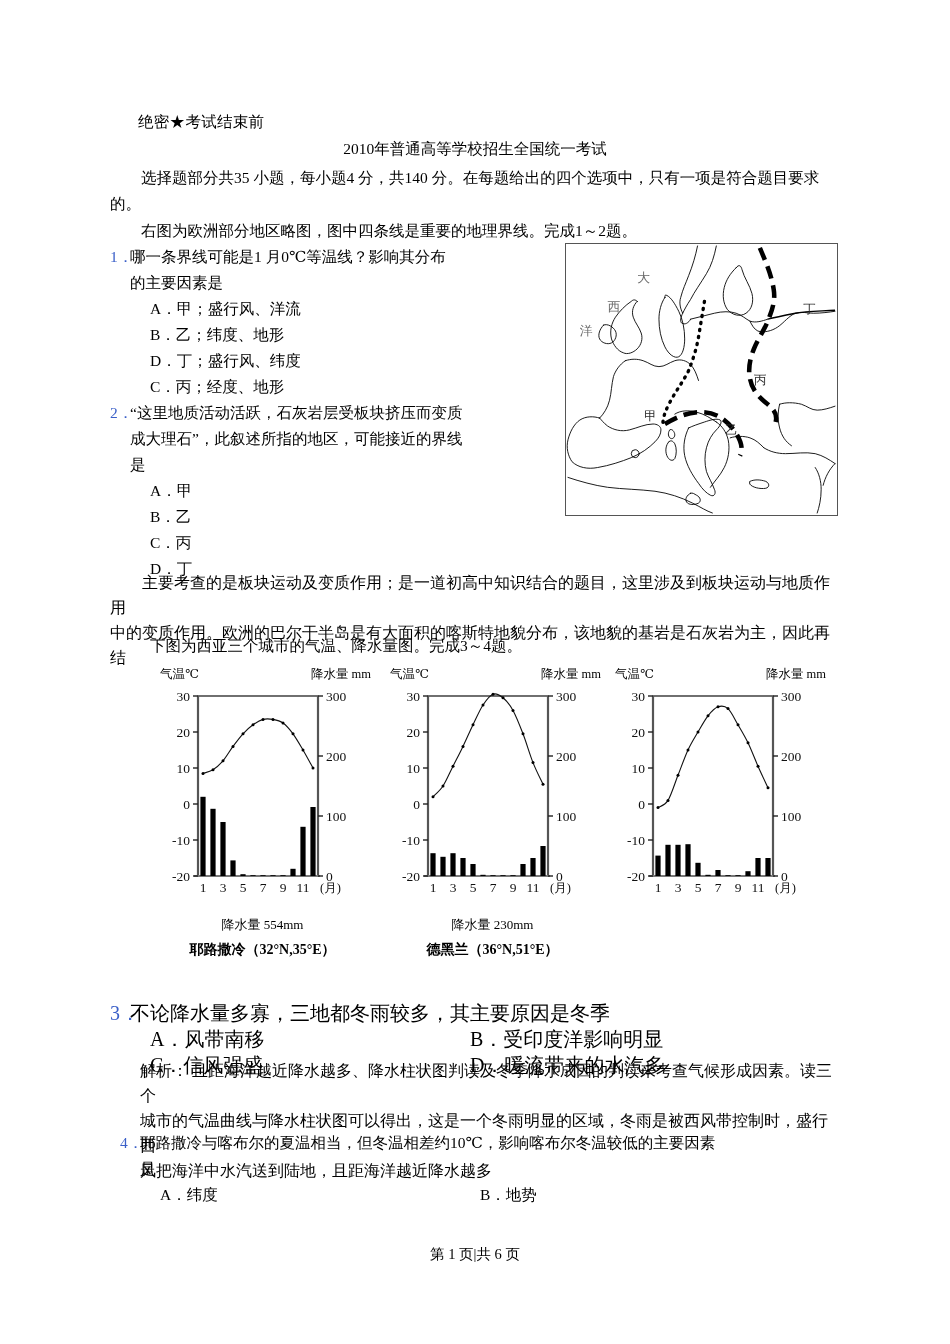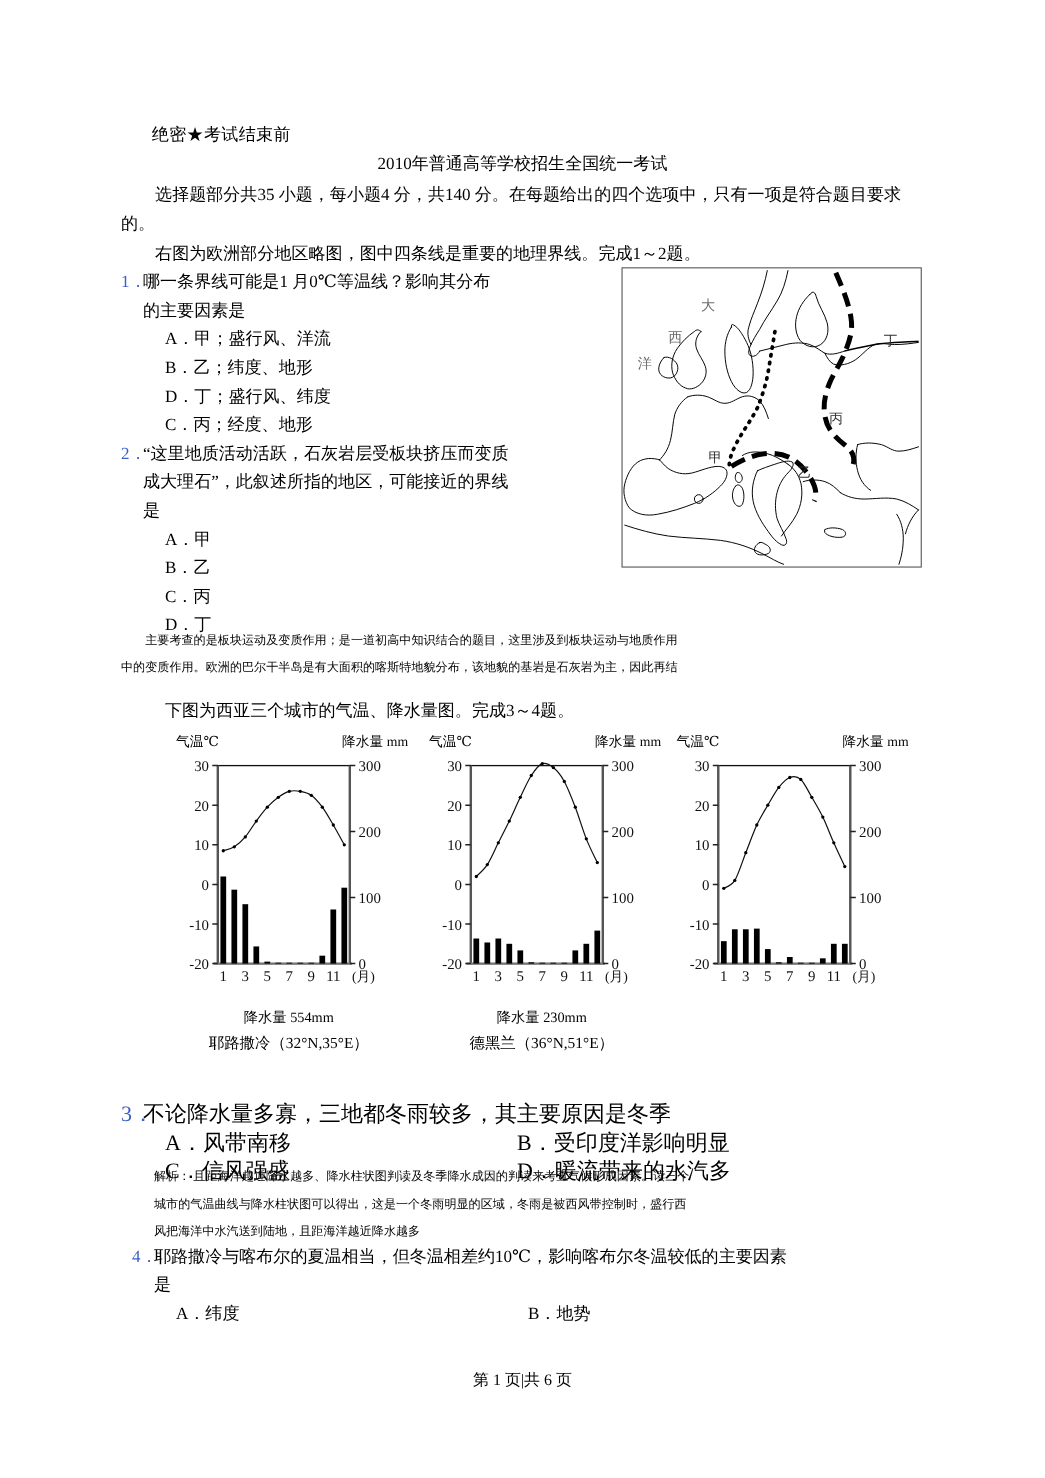--- a/index.html
+++ b/index.html
@@ -23,21 +23,21 @@
 
   .q-block { position:absolute; font-size:15.5px; line-height:26px; }
   .q-head  { display:block; }
   .q-head .qnum { display:inline-block; width:20px; }
   .q-cont  { display:block; padding-left:20px; }
   .opt     { display:block; padding-left:40px; }
 
   .q1 { left:110px; top:244px; width:440px; }
   .q2 { left:110px; top:400px; width:440px; }
 
-  .expl { position:absolute; font-size:11px; line-height:25px; width:725px; left:110px; }
+  .expl { position:absolute; font-size:16px; line-height:25px; width:725px; left:110px; }
   .expl p { margin:0; }
   .expl .ind { text-indent:2em; }
 
   .expl1 { top:570px; }
 
   .lead2 { position:absolute; left:150px; top:636px; font-size:15.5px; }
 
   
   .charts { position:absolute; left:150px; top:666px; width:700px; height:315px; }
   .chart  { position:absolute; top:0; width:225px; height:315px; }
@@ -45,21 +45,21 @@
   .chart.c1 { left:230px; }
   .chart.c2 { left:455px; }
 
   .ch-hdr { position:relative; height:20px; font-size:12.5px; }
   .ch-hdr .lft { position:absolute; left:10px; top:0; }
   .ch-hdr .rgt { position:absolute; right:4px; top:0; }
 
   .plotwrap { position:relative; width:225px; height:222px; }
 
   .cap { text-align:center; font-size:13px; line-height:25px; margin-top:4px; }
-  .cap .c2l { font-size:14px; }
+  .cap .c2l { font-size:14px;font-weight:bold; }
 
   
   .q3 { position:absolute; left:110px; top:1000px; width:730px; font-size:20px; line-height:26px; }
   .q4 { position:absolute; left:120px; top:1130px; width:730px; font-size:15.5px; line-height:26px; }
   .optrow { display:block; padding-left:40px; position:relative; }
   .optrow .b { position:absolute; left:360px; }
 
   .expl3 { top:1058px; }
 
   

